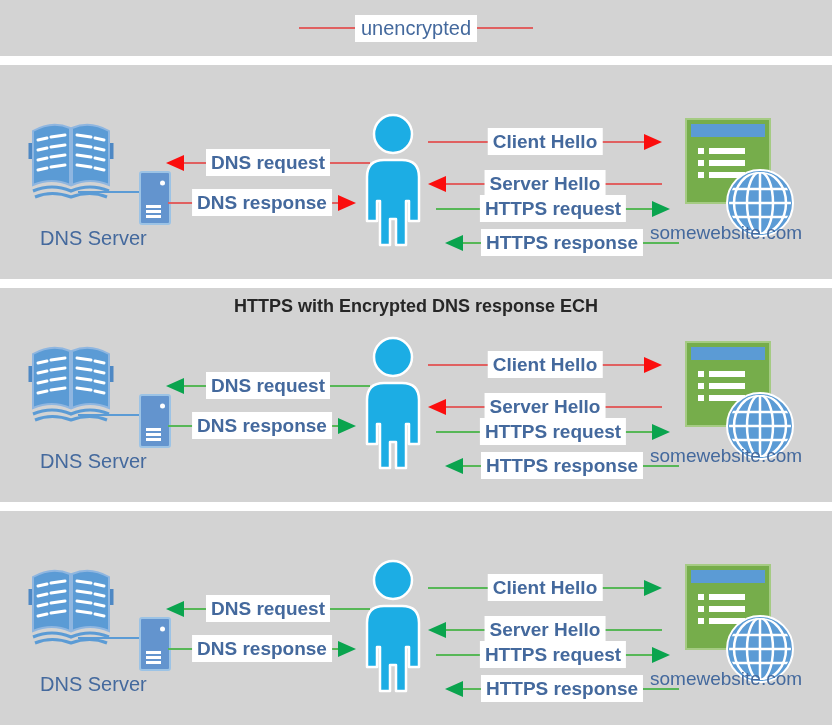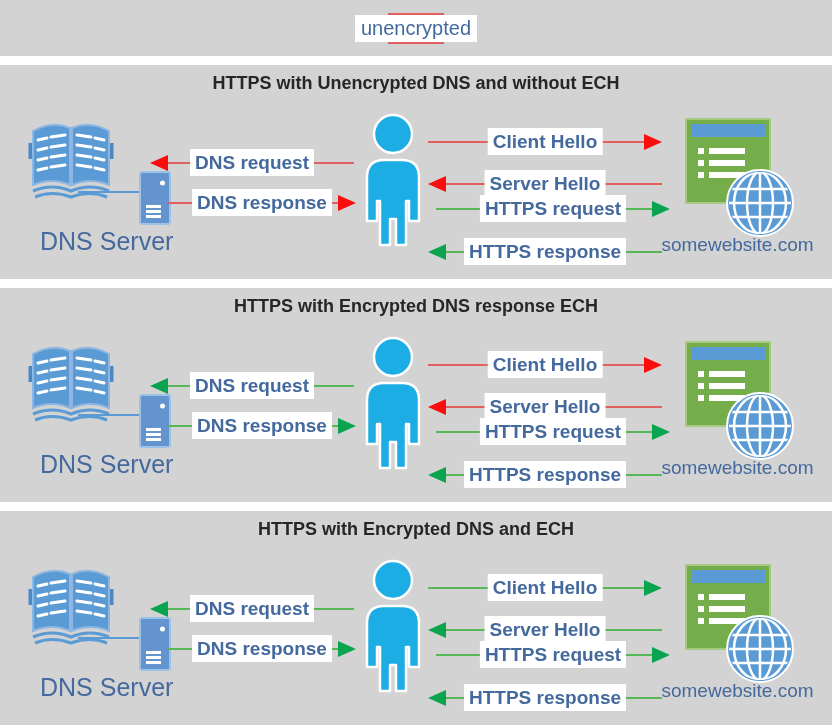--- a/index.html
+++ b/index.html
@@ -9,45 +9,45 @@
     --green-line:#57B757;
     --green-head:#0AA44E;
     --label-text:#44699D;
     --title-text:#262626;
   }
   html,body{margin:0;padding:0;background:#FFFFFF;}
   body{width:832px;font-family:"Liberation Sans",sans-serif;}
 
   
   .legend{height:56px;background:var(--panel-bg);display:flex;align-items:center;justify-content:center;gap:100px;margin-bottom:9px;}
-  .legend-item{display:flex;align-items:center;flex-direction:column;}
+  .legend-item{display:flex;align-items:center;}
   .lline{width:56px;height:2px;display:inline-block;}
   .lline.unencrypted{background:var(--red-line);}
   .lline.encrypted{background:var(--green-line);}
   .lbox{background:#fff;color:var(--label-text);font-size:20px;line-height:27px;padding:0 6px;white-space:nowrap;}
 
   
   .panel{position:relative;width:832px;height:214px;background:var(--panel-bg);margin-bottom:9px;overflow:hidden;}
   .panel:last-child{margin-bottom:0;}
   .panel-title{position:absolute;left:0;top:8px;width:100%;text-align:center;font-size:18px;font-weight:700;color:var(--title-text);}
 
   .dns-icon{position:absolute;left:28px;top:50px;}
-  .dns-label{position:absolute;left:40px;top:162px;font-size:25px;color:var(--label-text);}
+  .dns-label{position:absolute;left:40px;top:162px;font-size:20px;color:var(--label-text);}
   .person-icon{position:absolute;left:355px;top:48px;}
   .site-icon{position:absolute;left:684px;top:52px;}
-  .site-label{position:absolute;left:650px;top:157px;width:175px;text-align:center;font-size:19px;color:var(--label-text);margin-top:12px;}
+  .site-label{position:absolute;left:650px;top:157px;width:175px;font-size:19px;color:var(--label-text);}
 
   
   .arrow{position:absolute;height:28px;}
-  .arrow.a0{top:84px;left:150px;width:204px;}
+  .arrow.a0{top:84px;left:166px;width:204px;}
   .arrow.a1{top:124px;left:168px;width:188px;}
   .arrow.a2{top:63px;left:428px;width:234px;}
   .arrow.a3{top:96px;left:428px;width:234px;margin-top:9px;}
   .arrow.a4{top:130px;left:436px;width:234px;}
-  .arrow.a5{top:164px;left:428px;width:234px;margin-top:9px;}
+  .arrow.a5{top:164px;left:445px;width:234px;}
   .arrow .line{position:absolute;top:13px;height:2px;left:0;right:0;background:var(--lc);}
   .arrow .head{position:absolute;top:6px;width:0;height:0;border-top:8px solid transparent;border-bottom:8px solid transparent;}
   .arrow.right .line{right:16px;}
   .arrow.left  .line{left:16px;}
   .arrow.right .head{right:0;border-left:18px solid var(--hc);}
   .arrow.left  .head{left:0;border-right:18px solid var(--hc);}
   .arrow.unencrypted{--lc:var(--red-line);--hc:var(--red-head);}
   .arrow.encrypted{--lc:var(--green-line);--hc:var(--green-head);}
   .albl{position:absolute;left:50%;transform:translateX(-50%);top:0;background:#fff;color:var(--label-text);font-size:19px;line-height:27px;padding:0 5px;white-space:nowrap;font-weight:bold;}
 </style>
@@ -57,21 +57,20 @@
 <div class="legend">
   <div class="legend-item">
     <span class="lline unencrypted"></span>
     <span class="lbox">unencrypted</span>
     <span class="lline unencrypted"></span>
   </div>
 </div>
 
 <div id="panels">
   <div class="panel">
-    <div class="panel-title">HTTPS with Unencrypted DNS and without ECH</div>
 
     <svg class="dns-icon" width="145" height="112" viewBox="0 0 145 112">
       <g>
         <rect x="0.5" y="28" width="4" height="16" fill="#4E88C4"></rect>
         <rect x="81.5" y="28" width="4" height="16" fill="#4E88C4"></rect>
         <path d="M5 16 Q24 5 42 13 L42 70 Q24 62 5 70 Z" fill="#5B9BD5" stroke="#8FB6E0" stroke-width="2"></path>
         <path d="M81 16 Q62 5 44 13 L44 70 Q62 62 81 70 Z" fill="#5B9BD5" stroke="#8FB6E0" stroke-width="2"></path>
         <g stroke="#FFFFFF" stroke-width="3" stroke-linecap="round">
           <line x1="10" y1="25" x2="19" y2="23"></line>
             <line x1="23" y1="22" x2="37" y2="20"></line>
@@ -281,21 +280,20 @@
         </div>
         <div class="arrow a5 left encrypted">
           <div class="line"></div>
           <div class="head"></div>
           <div class="albl">HTTPS response</div>
         </div>
       </div>
   </div>
 
   <div class="panel">
-    <div class="panel-title">HTTPS with Encrypted DNS and ECH</div>
 
     <svg class="dns-icon" width="145" height="112" viewBox="0 0 145 112">
       <g>
         <rect x="0.5" y="28" width="4" height="16" fill="#4E88C4"></rect>
         <rect x="81.5" y="28" width="4" height="16" fill="#4E88C4"></rect>
         <path d="M5 16 Q24 5 42 13 L42 70 Q24 62 5 70 Z" fill="#5B9BD5" stroke="#8FB6E0" stroke-width="2"></path>
         <path d="M81 16 Q62 5 44 13 L44 70 Q62 62 81 70 Z" fill="#5B9BD5" stroke="#8FB6E0" stroke-width="2"></path>
         <g stroke="#FFFFFF" stroke-width="3" stroke-linecap="round">
           <line x1="10" y1="25" x2="19" y2="23"></line>
             <line x1="23" y1="22" x2="37" y2="20"></line>

